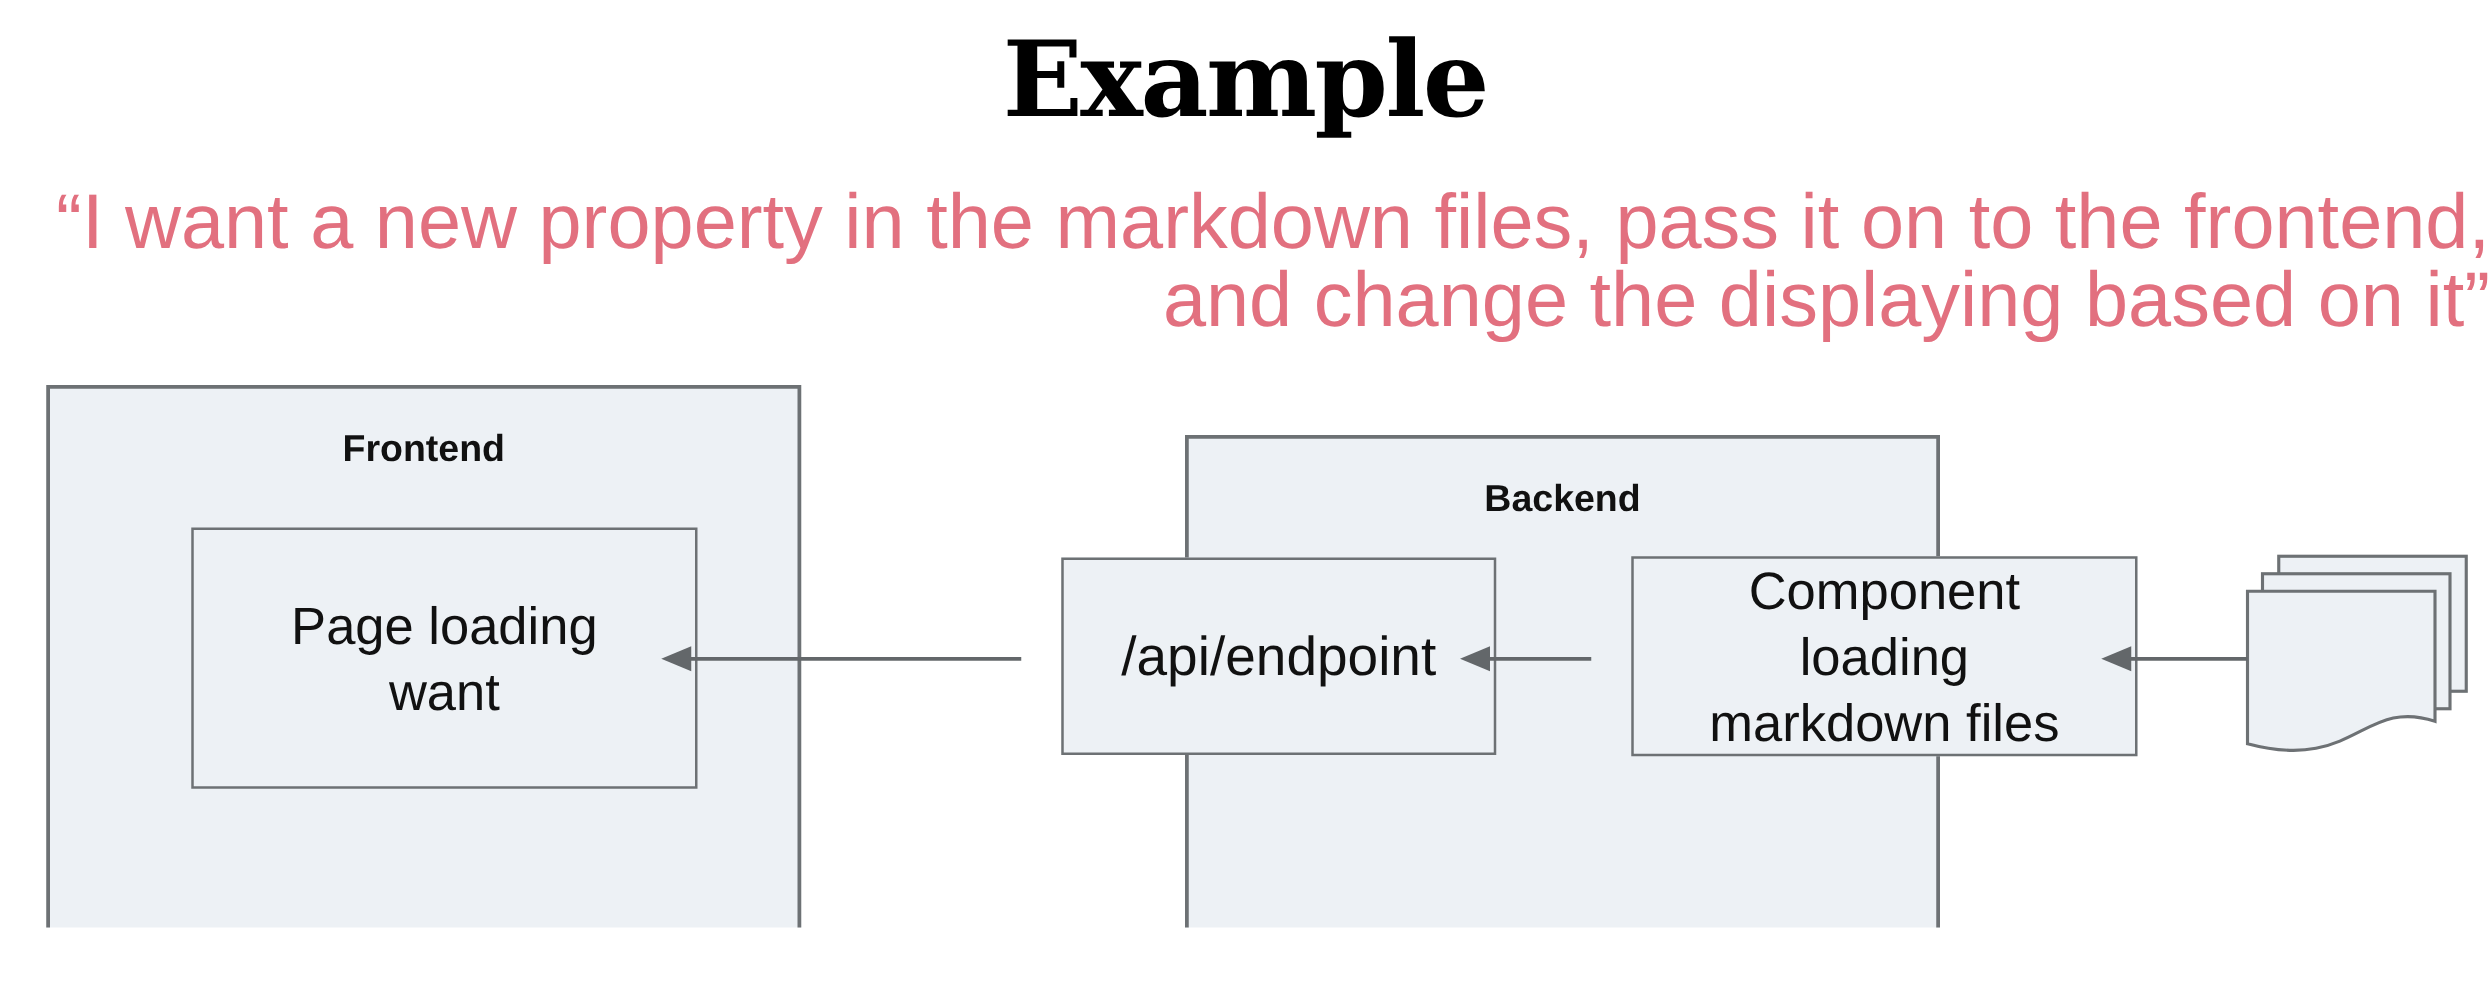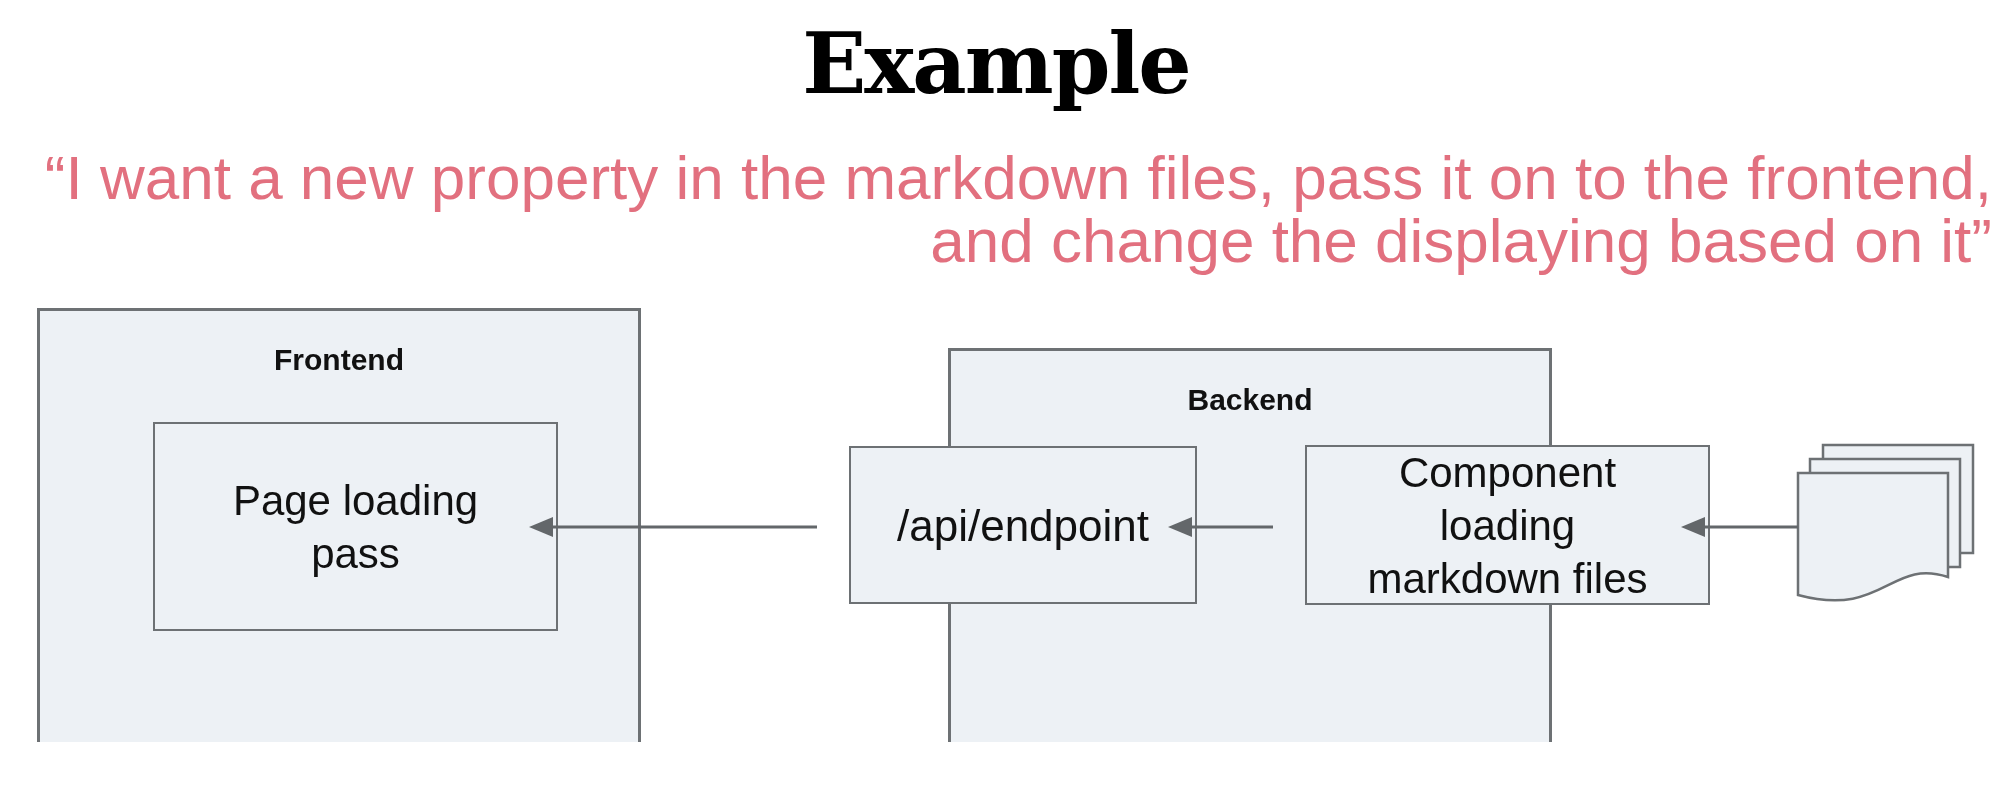--- a/index.html
+++ b/index.html
@@ -96,21 +96,21 @@
   <div class="big-box frontend">
     <div class="big-box-label">Frontend</div>
   </div>
 
   <div class="big-box backend">
     <div class="big-box-label">Backend</div>
   </div>
 
   <div class="node page-node">
     <div>Page loading</div>
-    <div>pass</div>
+    <div>want</div>
   </div>
 
   <div class="node api-node">
     <div>/api/endpoint</div>
   </div>
 
   <div class="node component-node">
     <div>Component</div>
     <div>loading</div>
     <div>markdown files</div>

